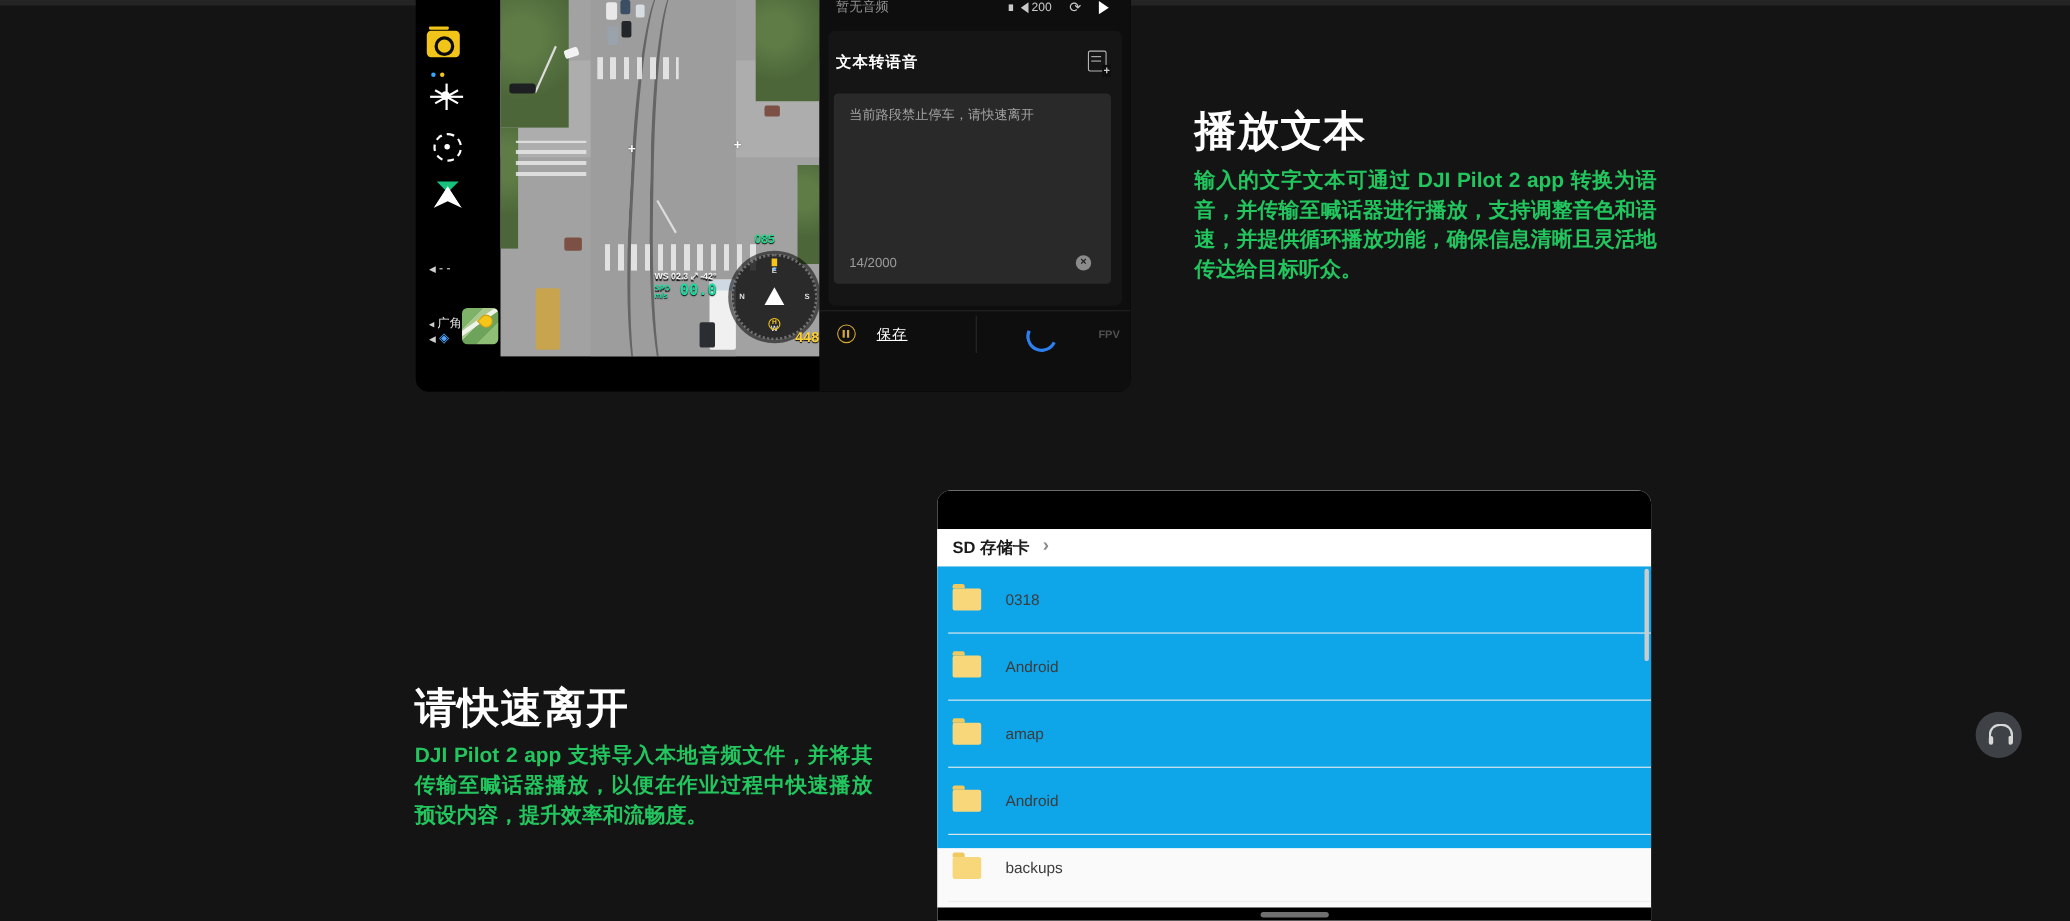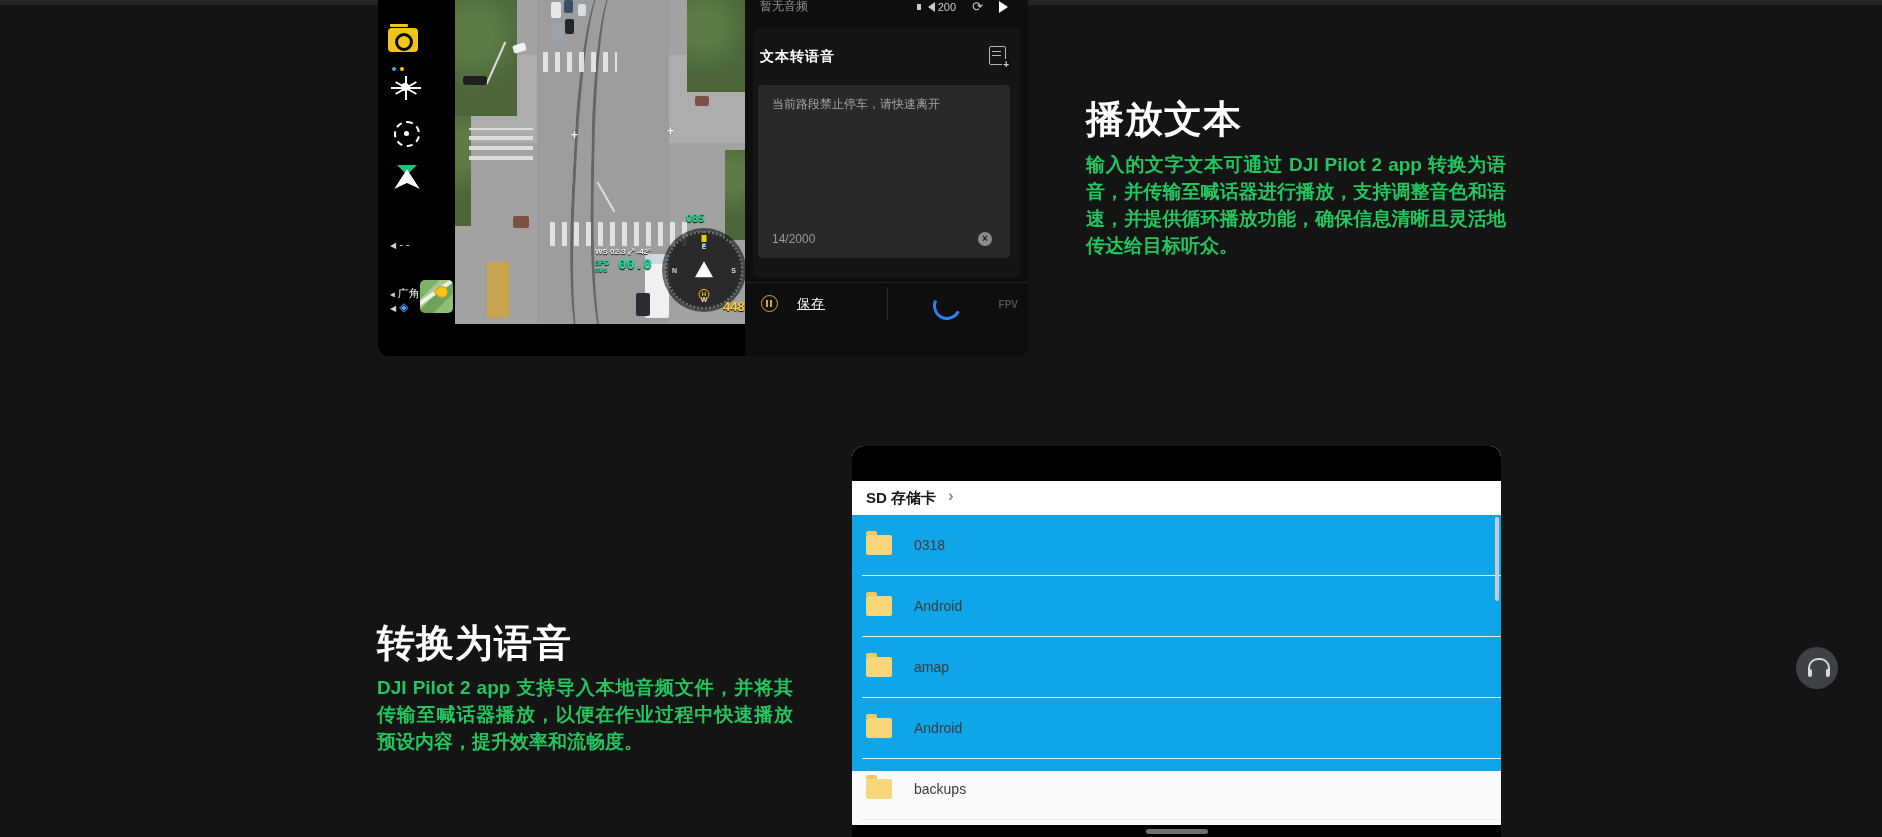--- a/index.html
+++ b/index.html
@@ -245,21 +245,21 @@
       <span class="bar-div"></span>
       <span class="spinner"></span>
       <span class="fpv-label">FPV</span>
     </div>
   </div>
 </div>
 
 <h2 class="h2 h2-play-text">播放文本</h2>
 <p class="para para-play-text">输入的文字文本可通过 DJI Pilot 2 app 转换为语音，并传输至喊话器进行播放，支持调整音色和语速，并提供循环播放功能，确保信息清晰且灵活地传达给目标听众。</p>
 
-<h2 class="h2 h2-play-audio">转换为语音</h2>
+<h2 class="h2 h2-play-audio">请快速离开</h2>
 <p class="para para-play-audio">DJI Pilot 2 app 支持导入本地音频文件，并将其传输至喊话器播放，以便在作业过程中快速播放预设内容，提升效率和流畅度。</p>
 
 <div class="abs file-card">
   <div class="fc-bezel-top"></div>
   <div class="fc-header">
     <span class="fc-crumb">SD 存储卡</span>
     <span class="fc-chev">›</span>
   </div>
   <div class="folder-list">
       <div class="frow">

